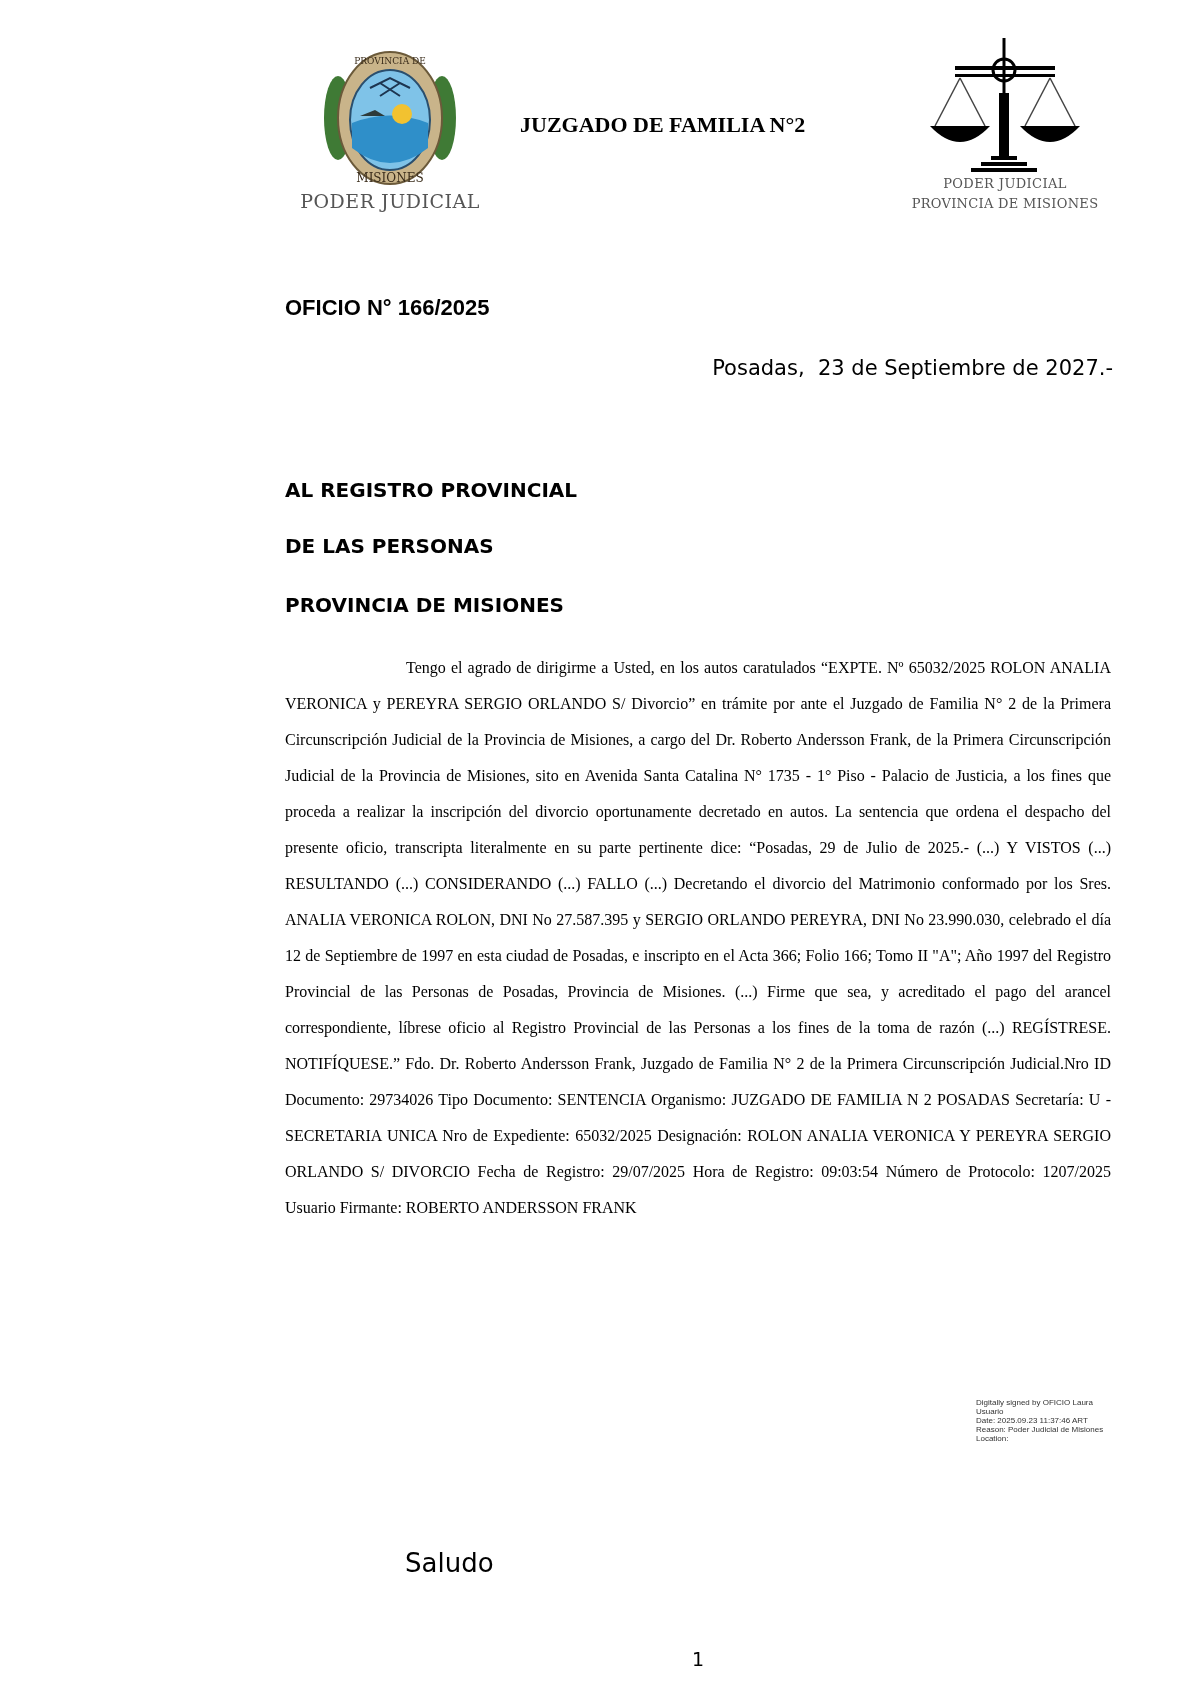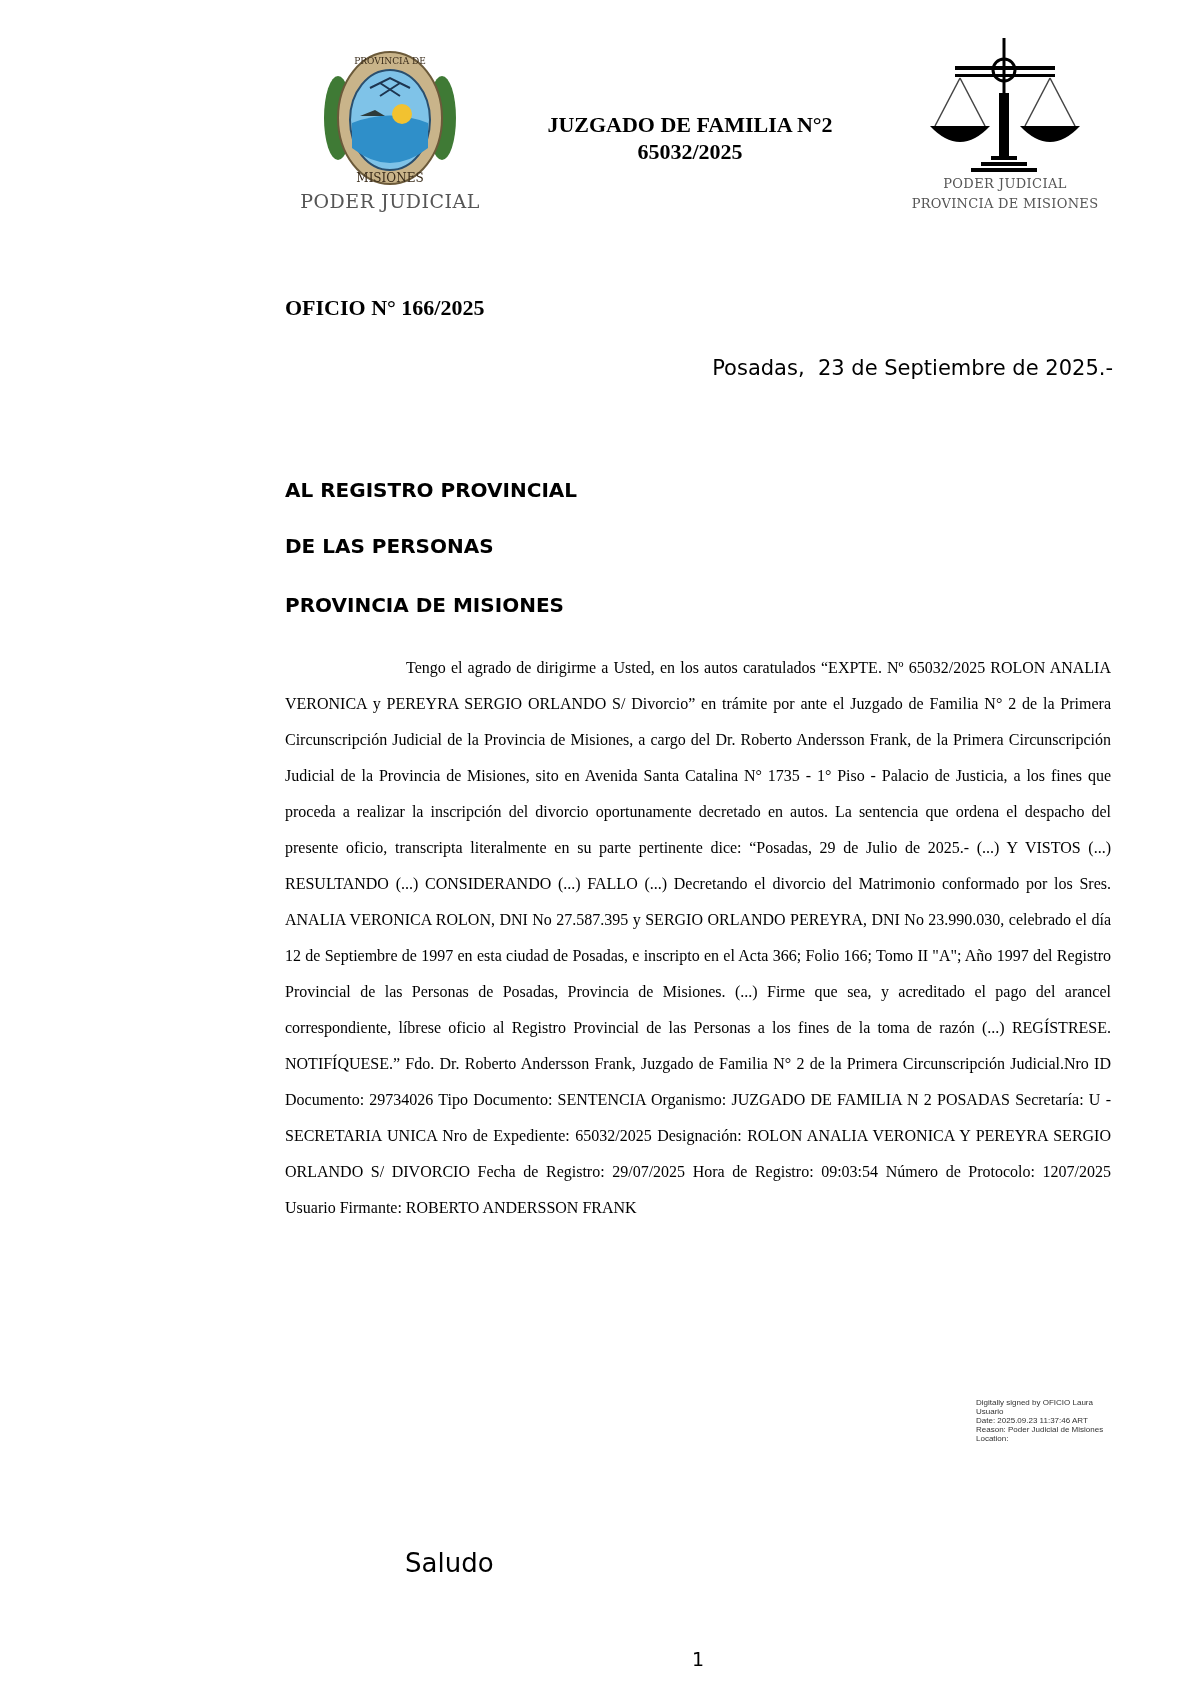--- a/index.html
+++ b/index.html
@@ -9,24 +9,24 @@
   
   .logo-left { position: absolute; left: 300px; top: 40px; width: 180px; height: 170px; }
   .logo-left .caption { position: absolute; left: 0; top: 142px; width: 180px; text-align: center;
     font-family: "DejaVu Serif", serif; font-size: 19px; color: #555; letter-spacing: 0.5px; }
   .logo-right { position: absolute; left: 905px; top: 30px; width: 210px; height: 180px; }
   .logo-right .caption1 { position: absolute; left: 0; top: 138px; width: 200px; text-align: center;
     font-family: "DejaVu Serif", serif; font-size: 13px; color: #555; letter-spacing: 0.4px; }
   .logo-right .caption2 { position: absolute; left: 0; top: 158px; width: 200px; text-align: center;
     font-family: "DejaVu Serif", serif; font-size: 13px; color: #555; letter-spacing: 0.3px; }
 
-  .court-title { position: absolute; left: 520px; top: 103px; width: 340px; text-align: center;
+  .court-title { position: absolute; left: 520px; top: 103px; width: 340px; text-align: left;
     font-family: "Liberation Serif", serif; font-weight: bold; font-size: 22px; line-height: 27px; }
 
-  .oficio { position: absolute; left: 285px; top: 287px; font-family: Liberation Serif, serif;
+  .oficio { position: absolute; left: 285px; top: 287px; font-family: Liberation Sans, sans-serif;
     font-weight: bold; font-size: 22px; }
   .date-line { position: absolute; right: 77px; top: 348px; font-family: "DejaVu Sans", sans-serif;
     font-size: 21px; white-space: pre; }
 
   .addressee { position: absolute; left: 285px; font-family: "DejaVu Sans", sans-serif;
     font-weight: bold; font-size: 20px; }
   .addr1 { top: 470px; }
   .addr2 { top: 526px; }
   .addr3 { top: 585px; }
 
@@ -61,21 +61,20 @@
       <path d="M60 68 L75 62 L85 68 Z" fill="#2d3a3a"></path>
       <path d="M70 40 L90 30 L110 40 M80 35 L100 48 M100 35 L80 48" stroke="#1d3550" stroke-width="2" fill="none"></path>
       <text x="90" y="16" text-anchor="middle" font-family="DejaVu Serif, serif" font-size="9" fill="#3a2c1a">PROVINCIA DE</text>
       <text x="90" y="134" text-anchor="middle" font-family="DejaVu Serif, serif" font-size="12" fill="#3a2c1a">MISIONES</text>
     </svg>
     <div class="caption">PODER JUDICIAL</div>
   </div>
 
   <div class="court-title">
     <div>JUZGADO DE FAMILIA N°2</div>
-    <div>65032/2025</div>
   </div>
 
   <div class="logo-right">
     <svg width="200" height="135" viewBox="0 0 200 135">
       <line x1="99" y1="0" x2="99" y2="118" stroke="#000" stroke-width="3"></line>
       <rect x="50" y="28" width="100" height="4" fill="#000"></rect>
       <rect x="50" y="36" width="100" height="3" fill="#000"></rect>
       <circle cx="99" cy="32" r="11" fill="none" stroke="#000" stroke-width="3"></circle>
       <rect x="94" y="55" width="10" height="65" fill="#000"></rect>
       <line x1="55" y1="40" x2="30" y2="88" stroke="#444" stroke-width="1.5"></line>
@@ -87,21 +86,21 @@
       <rect x="86" y="118" width="26" height="4" fill="#000"></rect>
       <rect x="76" y="124" width="46" height="4" fill="#000"></rect>
       <rect x="66" y="130" width="66" height="4" fill="#000"></rect>
     </svg>
     <div class="caption1">PODER JUDICIAL</div>
     <div class="caption2">PROVINCIA DE MISIONES</div>
   </div>
 
   <div class="oficio">OFICIO N° 166/2025</div>
 
-  <div class="date-line">Posadas,  23 de Septiembre de 2025.-</div>
+  <div class="date-line">Posadas,  23 de Septiembre de 2027.-</div>
 
   <div class="addressee addr1">AL REGISTRO PROVINCIAL</div>
   <div class="addressee addr2">DE LAS PERSONAS</div>
   <div class="addressee addr3">PROVINCIA DE MISIONES</div>
 
   <div class="body-text">Tengo el agrado de dirigirme a Usted, en los autos caratulados “EXPTE. Nº 65032/2025 ROLON ANALIA VERONICA y PEREYRA SERGIO ORLANDO S/ Divorcio” en trámite por ante el Juzgado de Familia N° 2 de la Primera Circunscripción Judicial de la Provincia de Misiones, a cargo del Dr. Roberto Andersson Frank, de la Primera Circunscripción Judicial de la Provincia de Misiones, sito en Avenida Santa Catalina N° 1735 - 1° Piso - Palacio de Justicia, a los fines que proceda a realizar la inscripción del divorcio oportunamente decretado en autos. La sentencia que ordena el despacho del presente oficio, transcripta literalmente en su parte pertinente dice: “Posadas, 29 de Julio de 2025.- (...) Y VISTOS (...) RESULTANDO (...) CONSIDERANDO (...) FALLO (...) Decretando el divorcio del Matrimonio conformado por los Sres. ANALIA VERONICA ROLON, DNI No 27.587.395 y SERGIO ORLANDO PEREYRA, DNI No 23.990.030, celebrado el día 12 de Septiembre de 1997 en esta ciudad de Posadas, e inscripto en el Acta 366; Folio 166; Tomo II "A"; Año 1997 del Registro Provincial de las Personas de Posadas, Provincia de Misiones. (...) Firme que sea, y acreditado el pago del arancel correspondiente, líbrese oficio al Registro Provincial de las Personas a los fines de la toma de razón (...) REGÍSTRESE. NOTIFÍQUESE.” Fdo. Dr. Roberto Andersson Frank, Juzgado de Familia N° 2 de la Primera Circunscripción Judicial.Nro ID Documento: 29734026 Tipo Documento: SENTENCIA Organismo: JUZGADO DE FAMILIA N 2 POSADAS Secretaría: U - SECRETARIA UNICA Nro de Expediente: 65032/2025 Designación: ROLON ANALIA VERONICA Y PEREYRA SERGIO ORLANDO S/ DIVORCIO Fecha de Registro: 29/07/2025 Hora de Registro: 09:03:54 Número de Protocolo: 1207/2025 Usuario Firmante: ROBERTO ANDERSSON FRANK</div>
 
   <div class="signature-stamp">
     <div>Digitally signed by OFICIO Laura</div>
     <div>Usuario</div>

